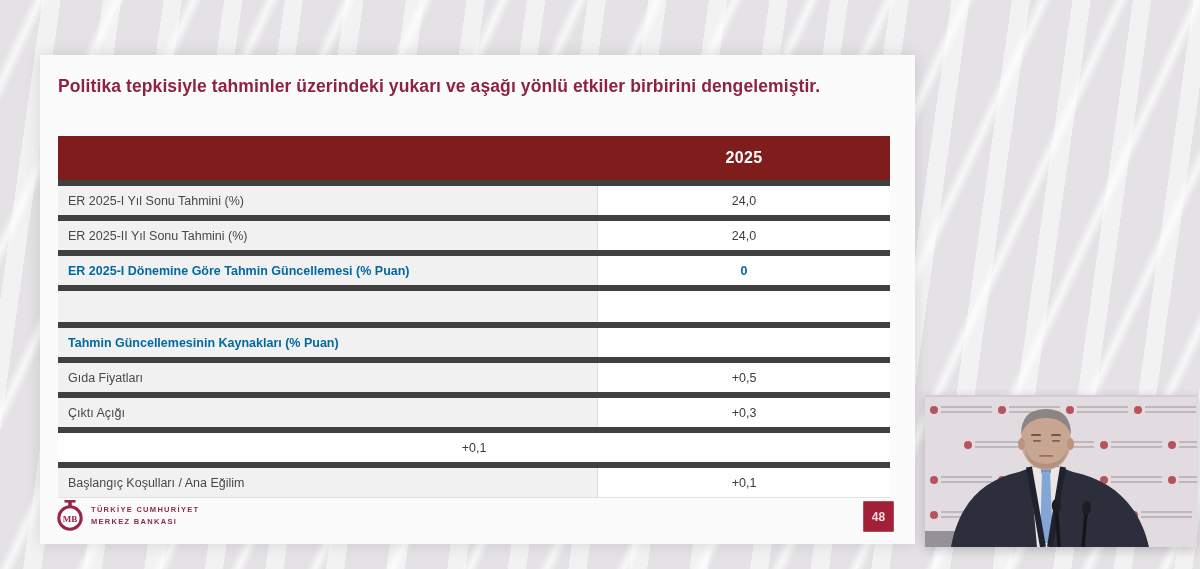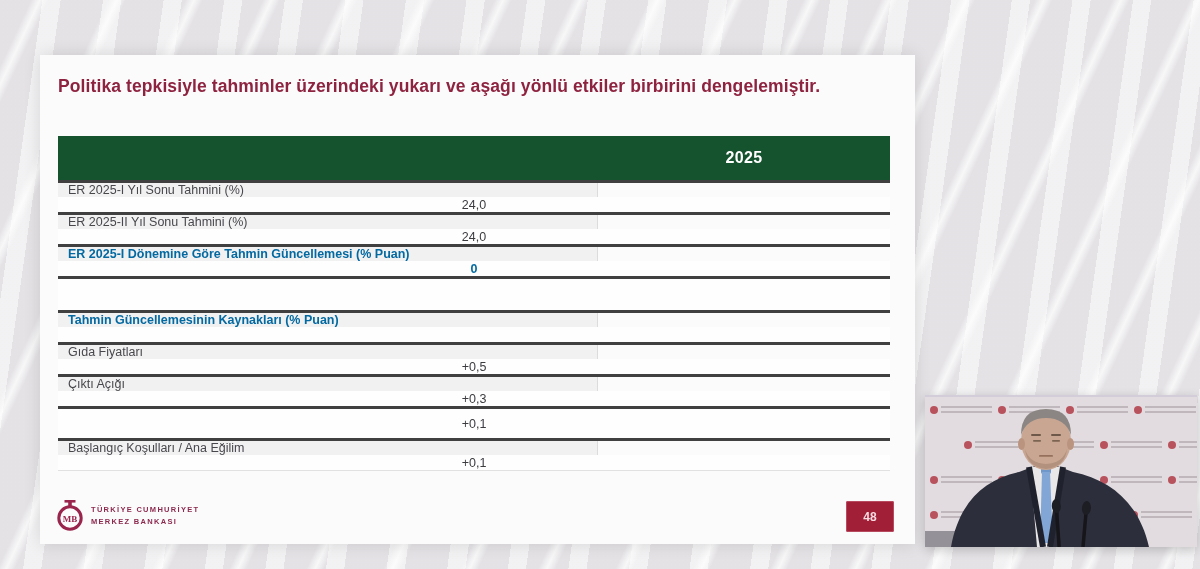--- a/index.html
+++ b/index.html
@@ -20,44 +20,44 @@
   
   .slide{
     position:absolute;left:40px;top:55px;width:875px;height:489px;
     background:#fcfbfc;box-shadow:0 0 16px rgba(0,0,0,0.12);
   }
   .slide-title{
     position:absolute;left:18px;top:21px;margin:0;width:840px;
     font-size:17.5px;font-weight:bold;color:#8e2340;letter-spacing:.1px;
   }
   .ftable{position:absolute;left:18px;top:81px;width:832px;border-bottom:1px solid #e2e1e2;}
-  .thead{display:flex;height:44px;background:#14532d;}
+  .thead{display:flex;height:44px;background:#7f1d1d;}
   .th-label{width:540px;}
   .th-year{
     width:292px;display:flex;align-items:center;justify-content:center;
     color:#ffffff;font-weight:bold;font-size:16px;letter-spacing:.3px;
   }
-  .row{display:flex;height:29px;border-top:3px solid #404040;flex-direction:column;}
+  .row{display:flex;height:29px;border-top:6px solid #404040;}
   .row:first-of-type{border-top:2px solid #f5eef0;}
   .row .cell{display:flex;align-items:center;font-size:12.5px;box-sizing:border-box;}
   .row .label{
     width:540px;background:#f2f1f2;padding-left:10px;color:#48474c;
     border-right:1px solid #dddcdd;
   }
   .row .value{flex:1;background:#fefefe;justify-content:center;color:#3c3b40;}
   .row.bold .label,.row.bold .value{font-weight:bold;color:#0369a1;}
   .row.spacer{height:31px;}
   
   .footer-logo{position:absolute;left:14px;bottom:11px;display:flex;align-items:center;gap:5px;}
   .logo-text{
     font-size:7.5px;font-weight:bold;color:#8c2a4e;
     letter-spacing:1.3px;line-height:1.55;white-space:nowrap;
   }
   .page-badge{
-    position:absolute;right:21px;bottom:12px;width:48px;height:31px;
+    position:absolute;right:21px;bottom:12px;width:31px;height:31px;
     background:#a21f38;border-radius:2px;box-shadow:0 0 0 1px #b84a60 inset;
     color:#f6dbe1;font-size:12px;font-weight:bold;
     display:flex;align-items:center;justify-content:center;
   }
   
   .video{
     position:absolute;left:925px;top:395px;width:272px;height:150px;
     background:#e2dce0;border-top:2px solid #d3cdda;
     box-shadow:0 3px 10px rgba(0,0,0,0.2);overflow:hidden;
   }

